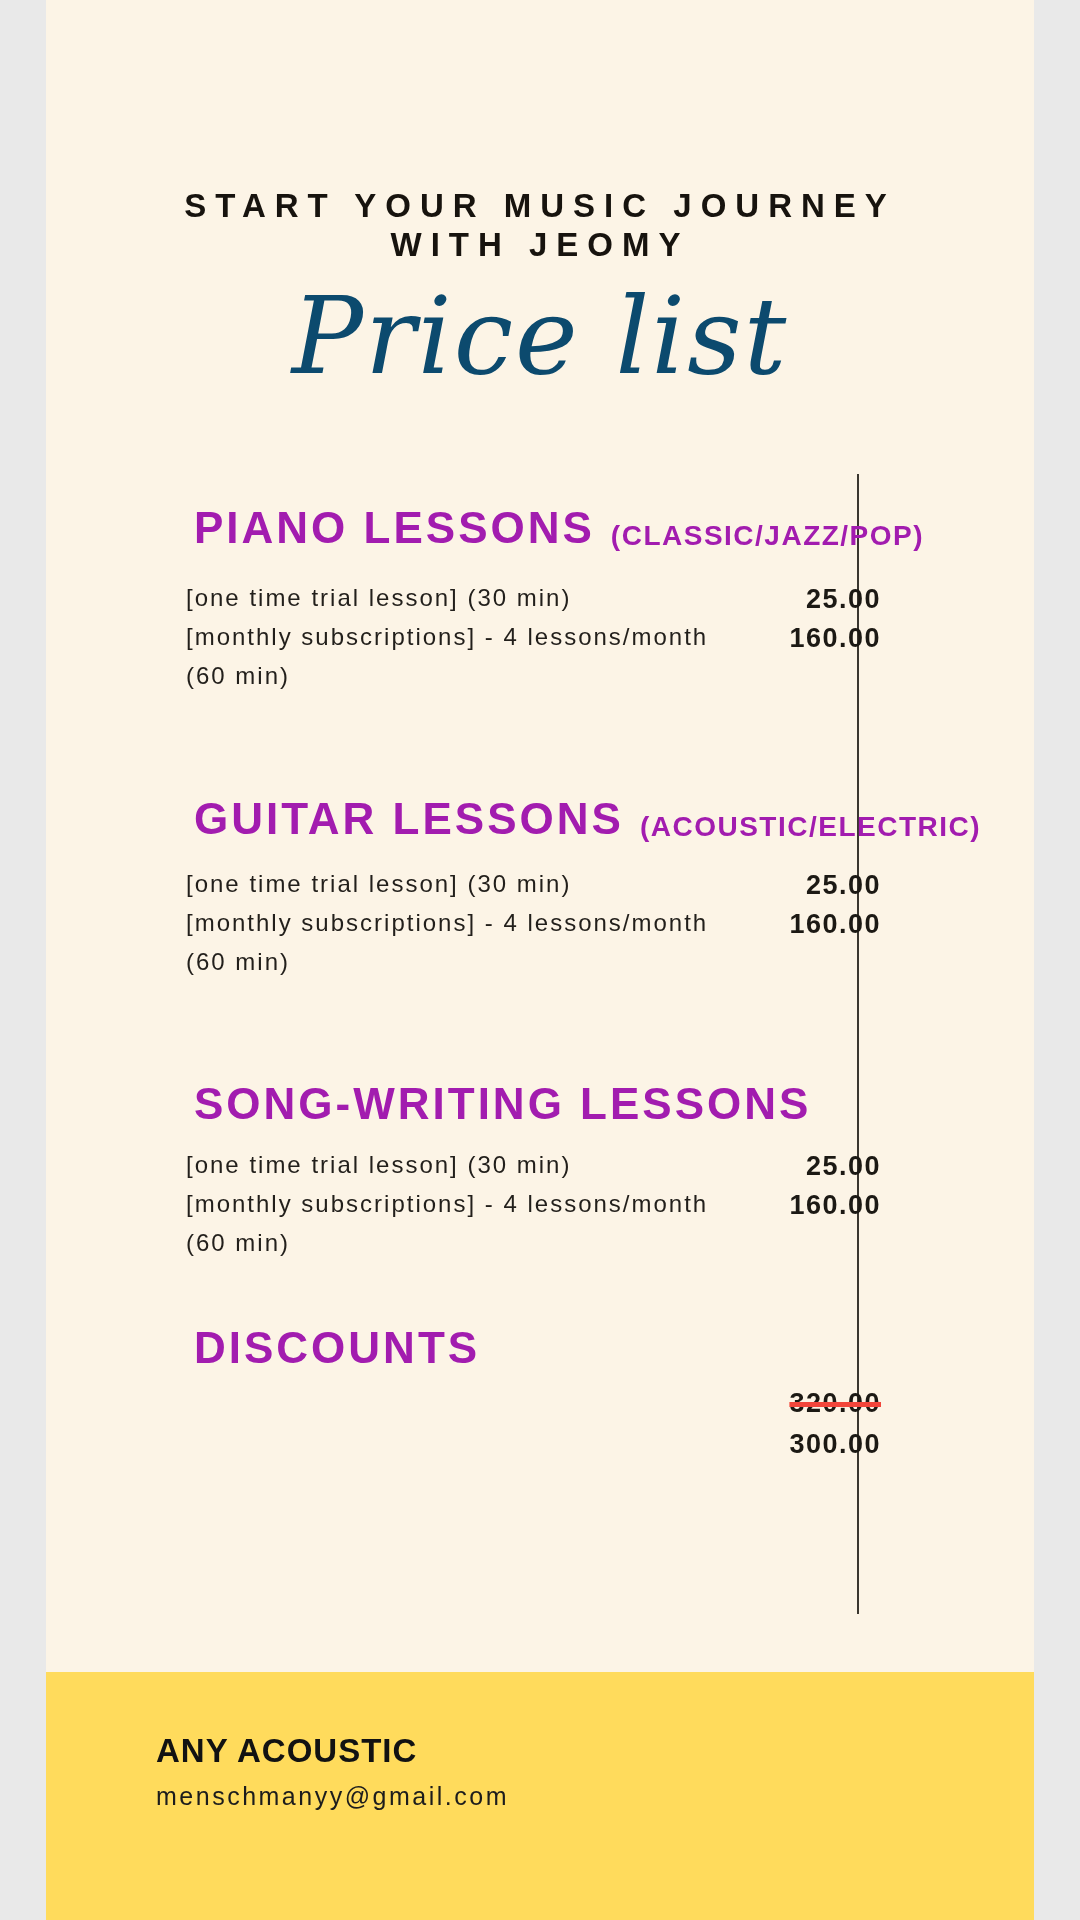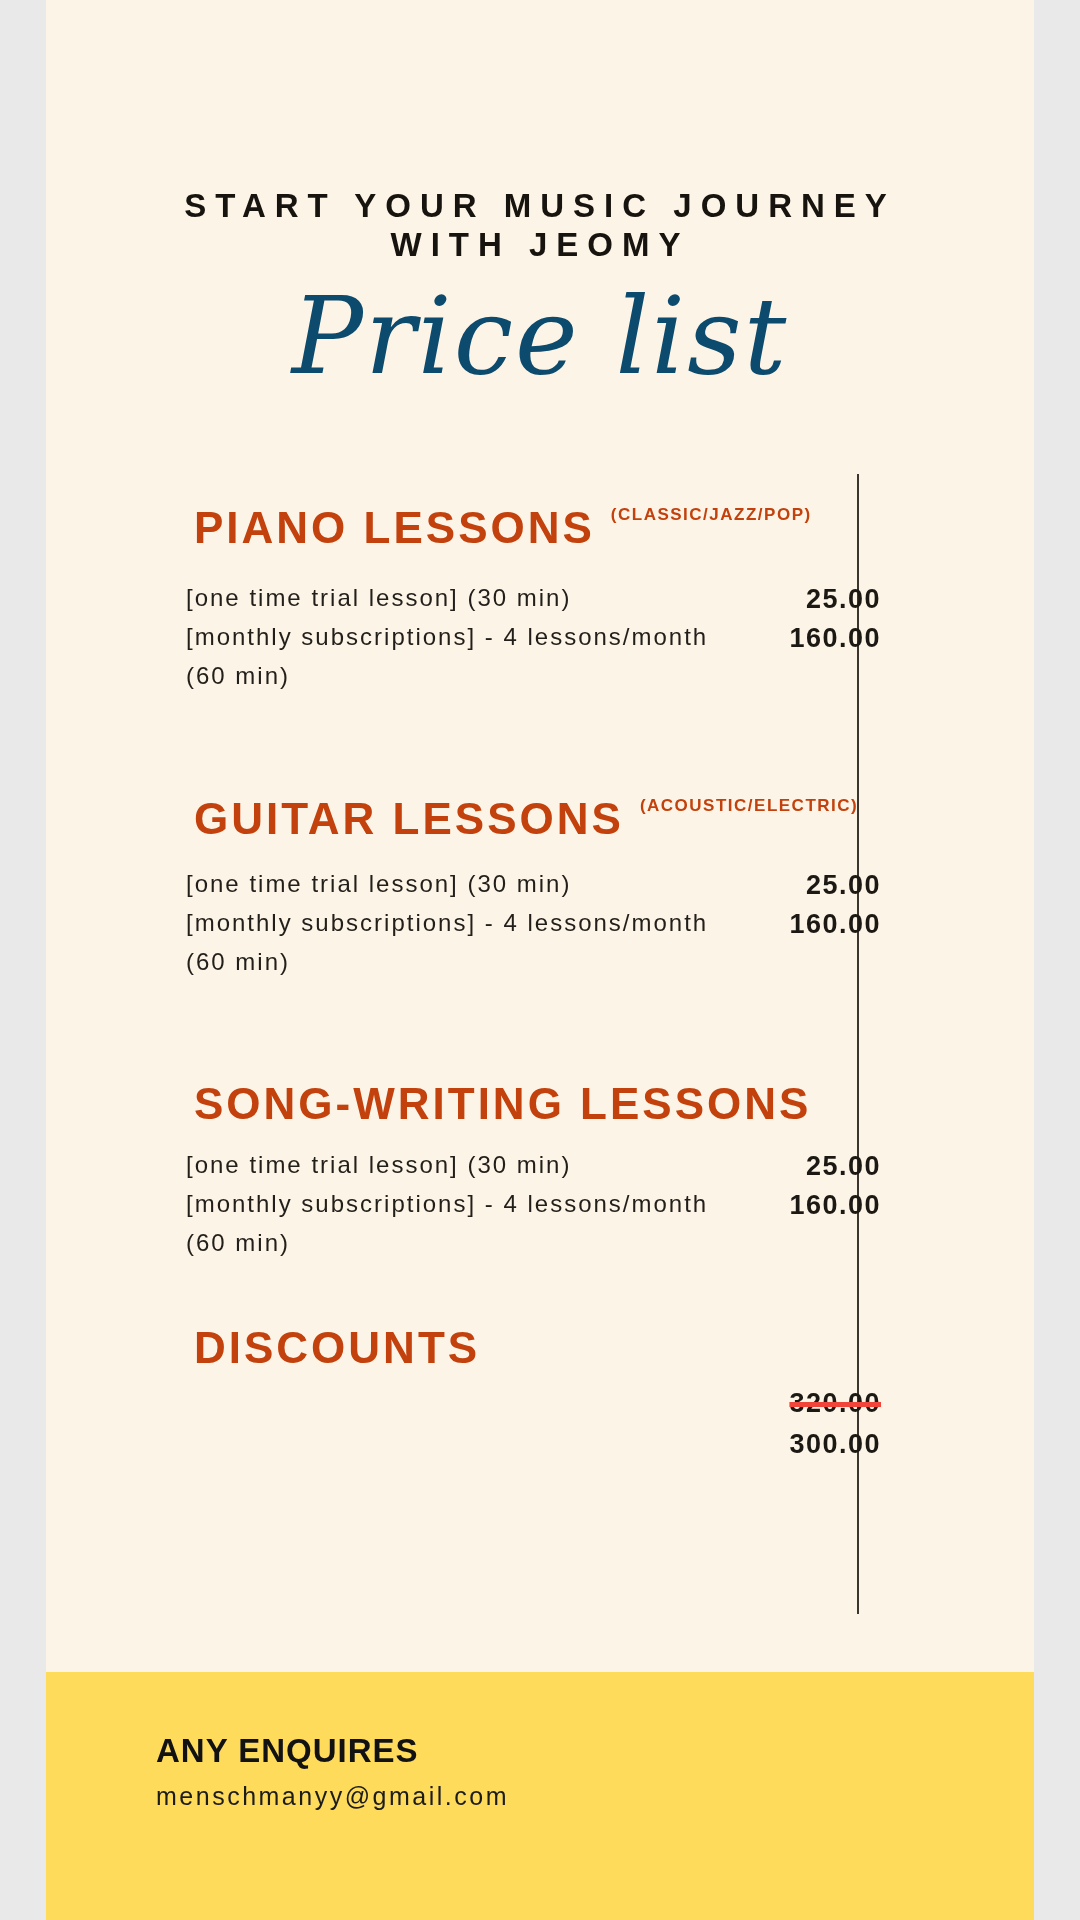--- a/index.html
+++ b/index.html
@@ -41,27 +41,27 @@
   }
   
   .divider{
     position:absolute;left:811px;top:474px;
     width:2px;height:1140px;
     background:var(--divider);
   }
   
   .sec-title{
     position:absolute;left:148px;
-    display:flex;align-items:flex-start;gap:16px;
+    display:flex;align-items:flex-end;gap:16px;
     font-weight:700;font-size:44px;line-height:1;
-    letter-spacing:3px;color:#c2410c;
+    letter-spacing:3px;color:#a21caf;
     white-space:nowrap;
   }
   .sec-title .qual{
-    font-size:17px;letter-spacing:1.5px;font-weight:700;
+    font-size:28px;letter-spacing:1.5px;font-weight:700;
   }
   .sec-title .qual:empty{display:none;}
   
   .sec-items{
     position:absolute;left:140px;
     font-size:24px;line-height:39px;
     letter-spacing:2px;font-weight:400;
     color:var(--body-ink);
     white-space:nowrap;
   }
@@ -148,17 +148,17 @@
   <div class="price" style="top:1190px">160.00</div>
 
   <div class="sec-title" style="top:1326px">
     <span>DISCOUNTS</span>
 
   </div>
   <div class="price struck" style="top:1388px">320.00</div>
   <div class="price" style="top:1429px">300.00</div>
 
   <div class="footer-band">
-    <div class="footer-heading">ANY ENQUIRES</div>
+    <div class="footer-heading">ANY ACOUSTIC</div>
     <div class="footer-email">menschmanyy@gmail.com</div>
   </div>
 
 </div>
 
 </body></html>

